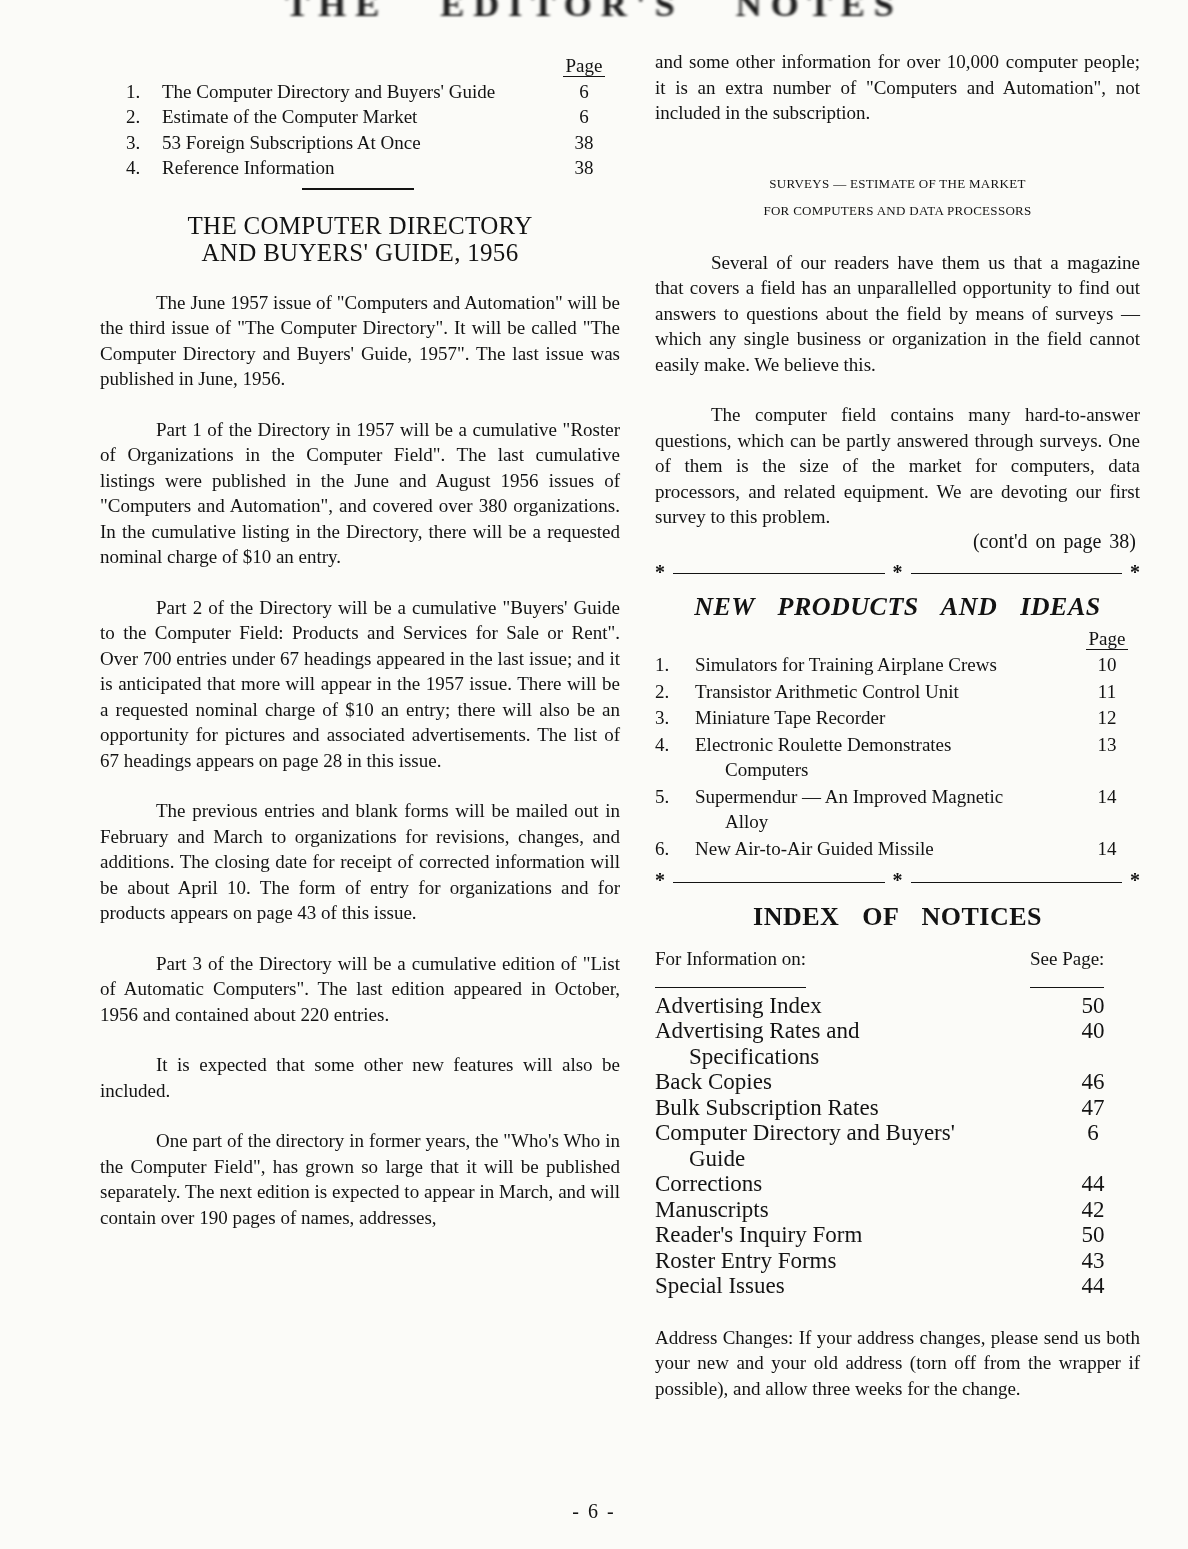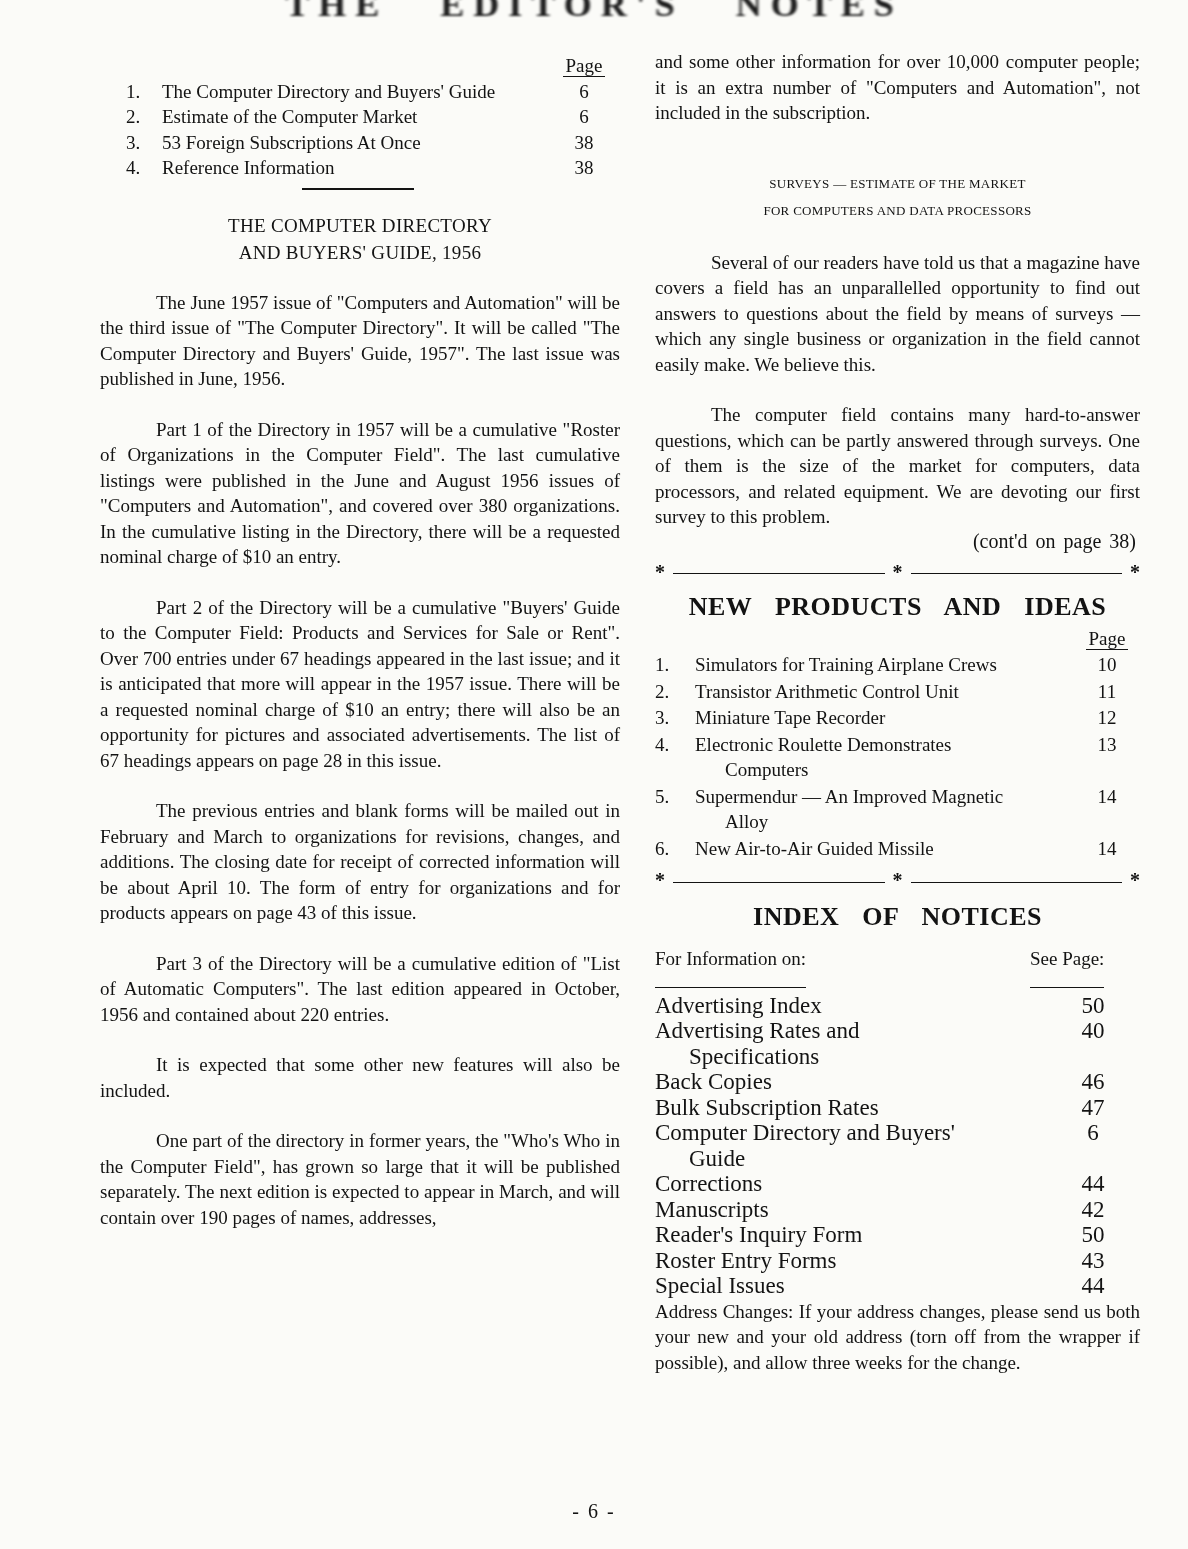--- a/index.html
+++ b/index.html
@@ -44,24 +44,24 @@
   .toc-header-row { display:flex; }
   .toc-page-header { margin-left:auto; width:72px; text-align:center; }
   .toc-page-header span { border-bottom:1.6px solid #131313; padding:0 3px; }
   .toc-row { display:flex; }
   .toc-num { width:36px; flex:none; }
   .toc-label { width:334px; flex:none; padding-left:38px; text-indent:-38px; }
   .toc-page { margin-left:auto; width:72px; text-align:center; }
   .toc-rule { width:112px; border-top:2.2px solid #131313; margin:7px 0 2px 176px; }
 
   
-  .section-heading { text-align:center; font-size:19px; line-height:27px; margin:22px 0 24px; letter-spacing:.3px; }
+  .section-heading { text-align:center; font-size:25px; line-height:27px; margin:22px 0 24px; letter-spacing:.3px; }
   .surveys-heading { text-align:center; font-size:13px; line-height:27px; margin:44px 0 26px; letter-spacing:.3px; }
   .big-heading { text-align:center; font-size:26px; line-height:30px; font-weight:bold; word-spacing:16px; letter-spacing:.5px; }
-  .np-heading { margin:2px 0 4px; }
+  .np-heading { margin:2px 0 4px;font-style:italic; }
   .ix-heading { margin:10px 0 14px; }
 
   
   .contd { text-align:right; font-size:20px; margin:-23px 4px 8px 0; word-spacing:3px; }
 
   
   .star-divider { display:flex; align-items:center; font-size:20px; font-weight:bold; }
   .star-divider .rule { flex:1; border-top:1.8px solid #131313; margin:3px 8px 0; }
   .divider-a { margin:0 0 8px; }
   .divider-b { margin:8px 0 4px; }
@@ -77,21 +77,21 @@
 
   
   .ix-header-row { display:flex; font-size:19px; line-height:25.5px; margin-bottom:21px; }
   .ix-col1 { flex:1; }
   .ix-col1 span, .ix-col2 span { border-bottom:1.6px solid #131313; padding-bottom:18px; }
   .ix-col2 { width:110px; text-align:left; }
   .ix-row { display:flex; font-size:23px; line-height:25.5px; }
   .ix-label { width:300px; flex:none; padding-left:34px; text-indent:-34px; }
   .ix-page { margin-left:auto; width:94px; text-align:center; }
 
-  .address { }
+  .address { margin-top:26px; }
 
   .footer-page-number {
     position:absolute; left:0; right:0; bottom:26px;
     text-align:center; font-size:20px; letter-spacing:2px;
   }
 </style>
 </head>
 <body>
 
 <div class="masthead">
@@ -149,21 +149,21 @@
 
   <div class="col-right">
 
     <p class="bt">and some other information for over 10,000 computer people; it is an extra number of "Computers and Automation",  not included in the subscription.</p>
 
     <div class="surveys-heading">
       <div>SURVEYS — ESTIMATE OF THE MARKET</div>
       <div>FOR COMPUTERS AND DATA PROCESSORS</div>
     </div>
 
-    <p class="bt ind">Several of our readers have told us that a magazine have covers a field has an unparallelled opportunity to find out answers to questions about the field by means of surveys — which any single business or organization in the field cannot easily make.  We believe this.</p>
+    <p class="bt ind">Several of our readers have them us that a magazine that covers a field has an unparallelled opportunity to find out answers to questions about the field by means of surveys — which any single business or organization in the field cannot easily make.  We believe this.</p>
     <p class="bt ind" style="margin-bottom:23px;">The computer field contains many hard-to-answer questions,  which can be partly answered through surveys.  One of them is the size of the market for computers,  data processors,  and related equipment.  We are devoting our first survey to this problem.</p>
     <div class="contd">(cont'd on page 38)</div>
 
     <div class="star-divider divider-a">
       <span>*</span>
       <span class="rule"></span>
       <span>*</span>
       <span class="rule"></span>
       <span>*</span>
     </div>

